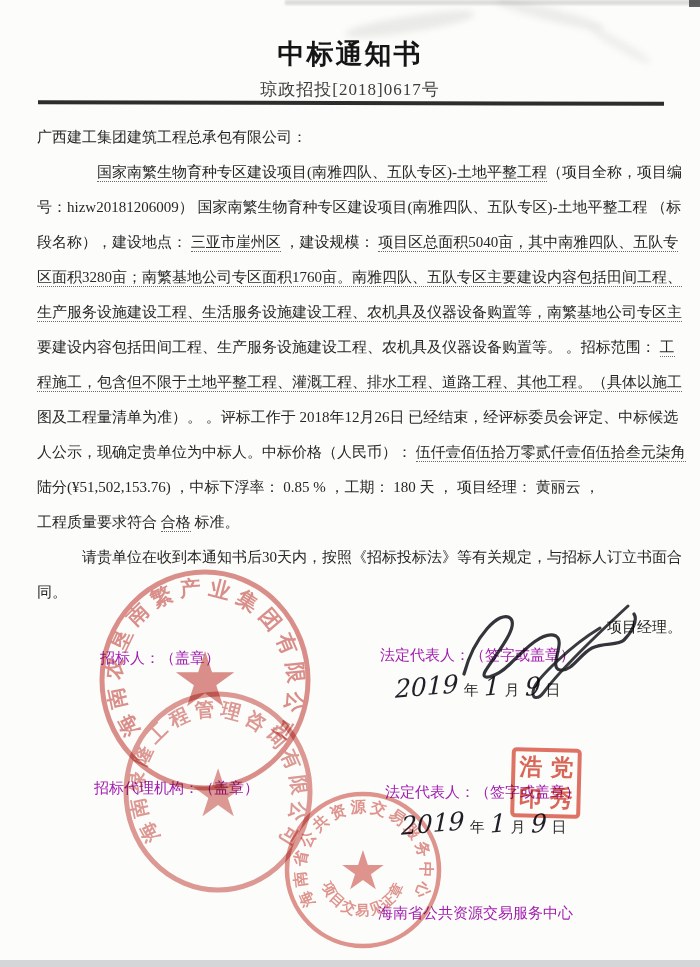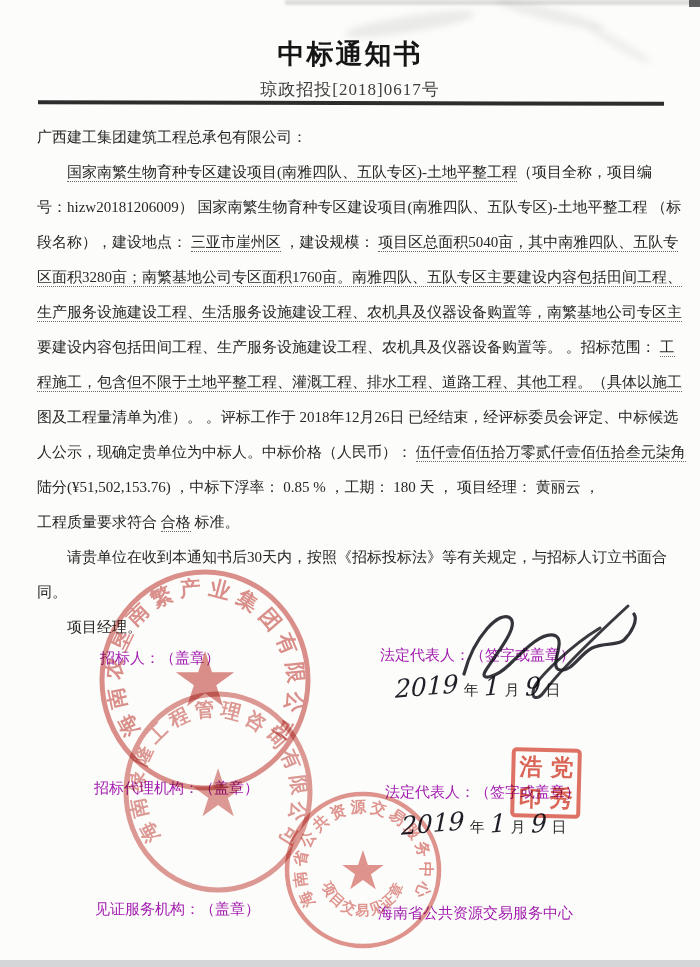--- a/index.html
+++ b/index.html
@@ -25,21 +25,21 @@
   .rule{
     position:absolute;top:101px;left:38px;width:626px;height:4px;
     background:#2d2d2d;transform:rotate(0.15deg);
   }
   
   .body{
     position:absolute;top:120px;left:37px;width:645px;
     font-size:15px;line-height:35px;color:#262626;
   }
   .line{white-space:nowrap;height:35px;}
-  .line.ind{text-indent:2em;}
+  .line.ind{text-indent:2em;text-align:right;}
   .blank{
     border-bottom:1.5px dotted #6a6a6a;
     padding-bottom:1px;
   }
   
   .lab{position:absolute;font-size:15px;color:#a21caf;white-space:nowrap;}
   
   .date{position:absolute;white-space:nowrap;color:#26262e;}
   .date .hw{
     display:inline-block;
@@ -112,21 +112,20 @@
   <div class="date" style="left:392px;top:672px;">
     <span class="hw">2019</span><span class="pr">年</span><span class="hw">1</span><span class="pr">月</span><span class="hw">9</span><span class="pr">日</span>
   </div>
 
   <div class="lab" style="left:94px;top:779px;">招标代理机构：（盖章）</div>
   <div class="lab" style="left:385px;top:783px;">法定代表人：（签字或盖章）</div>
   <div class="date" style="left:398px;top:809px;">
     <span class="hw">2019</span><span class="pr">年</span><span class="hw">1</span><span class="pr">月</span><span class="hw">9</span><span class="pr">日</span>
   </div>
 
-  <div class="lab" style="left:95px;top:900px;">见证服务机构：（盖章）</div>
   <div class="lab" style="left:378px;top:904px;">海南省公共资源交易服务中心</div>
 
   <svg class="signature" width="200" height="110" viewBox="0 0 200 110">
     <path d="M12,78 C22,40 48,14 58,22 C68,30 44,58 34,74 C26,86 44,82 58,68 C74,52 92,34 104,40 C114,46 96,72 108,74 C120,76 128,58 140,52 C152,46 166,50 172,44 C180,36 186,24 182,18" fill="none" stroke="#23242b" stroke-width="3.2" stroke-linecap="round" opacity="0.92"></path>
     <path d="M176,10 C150,34 108,74 92,96 C86,104 78,104 82,92 C86,82 118,50 148,32" fill="none" stroke="#23242b" stroke-width="3" stroke-linecap="round" opacity="0.9"></path>
   </svg>
 
   <div class="seal" style="left:95px;top:568px;opacity:.6;">
     <svg width="220" height="225" viewBox="0 0 220 225">
       <defs>

